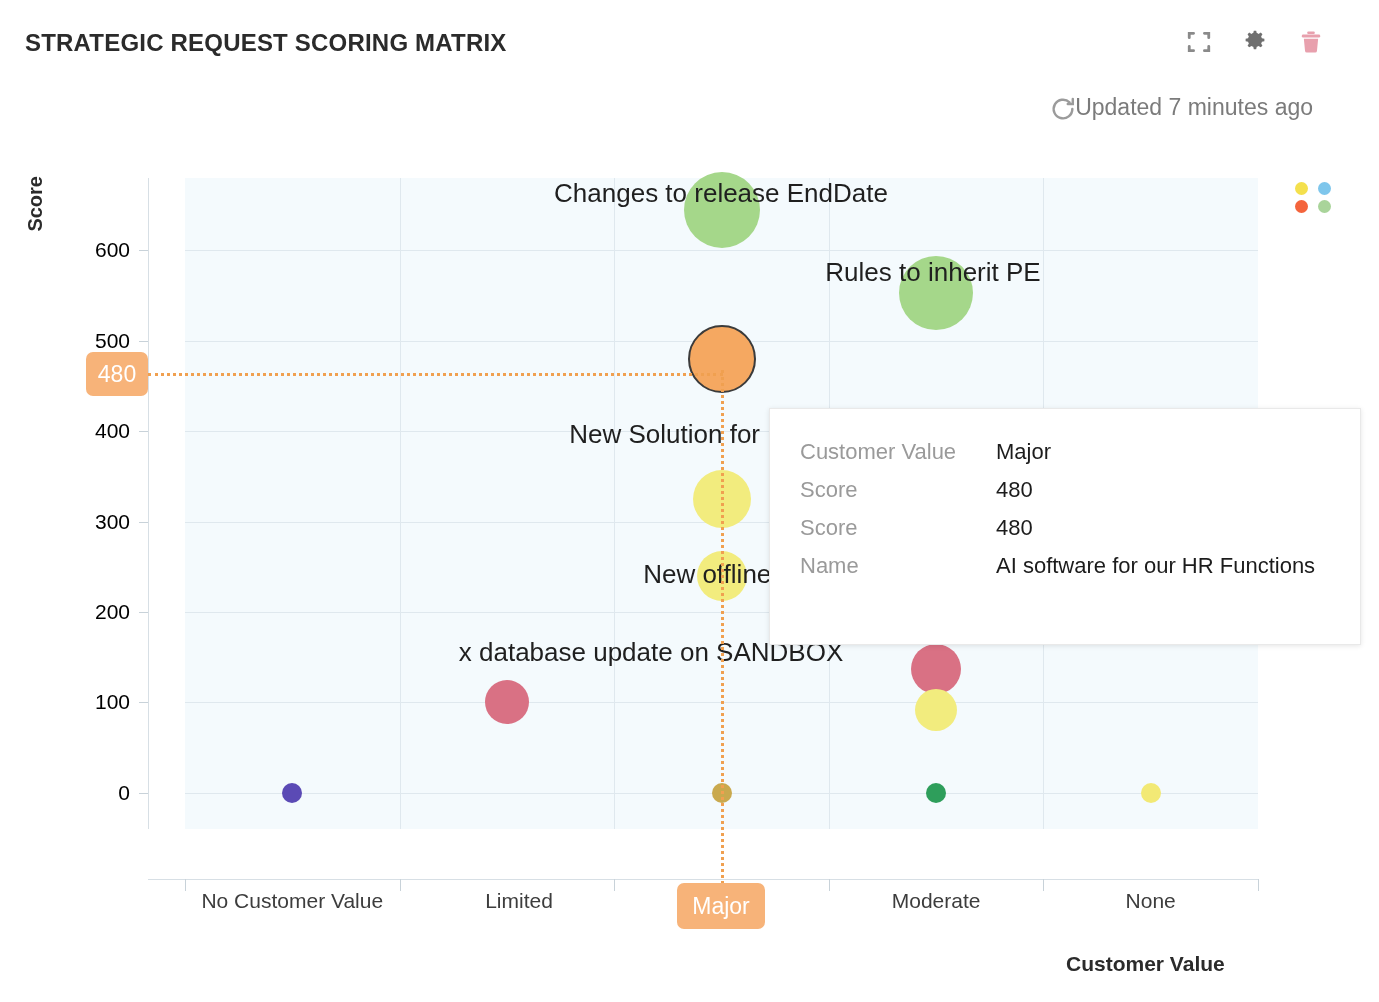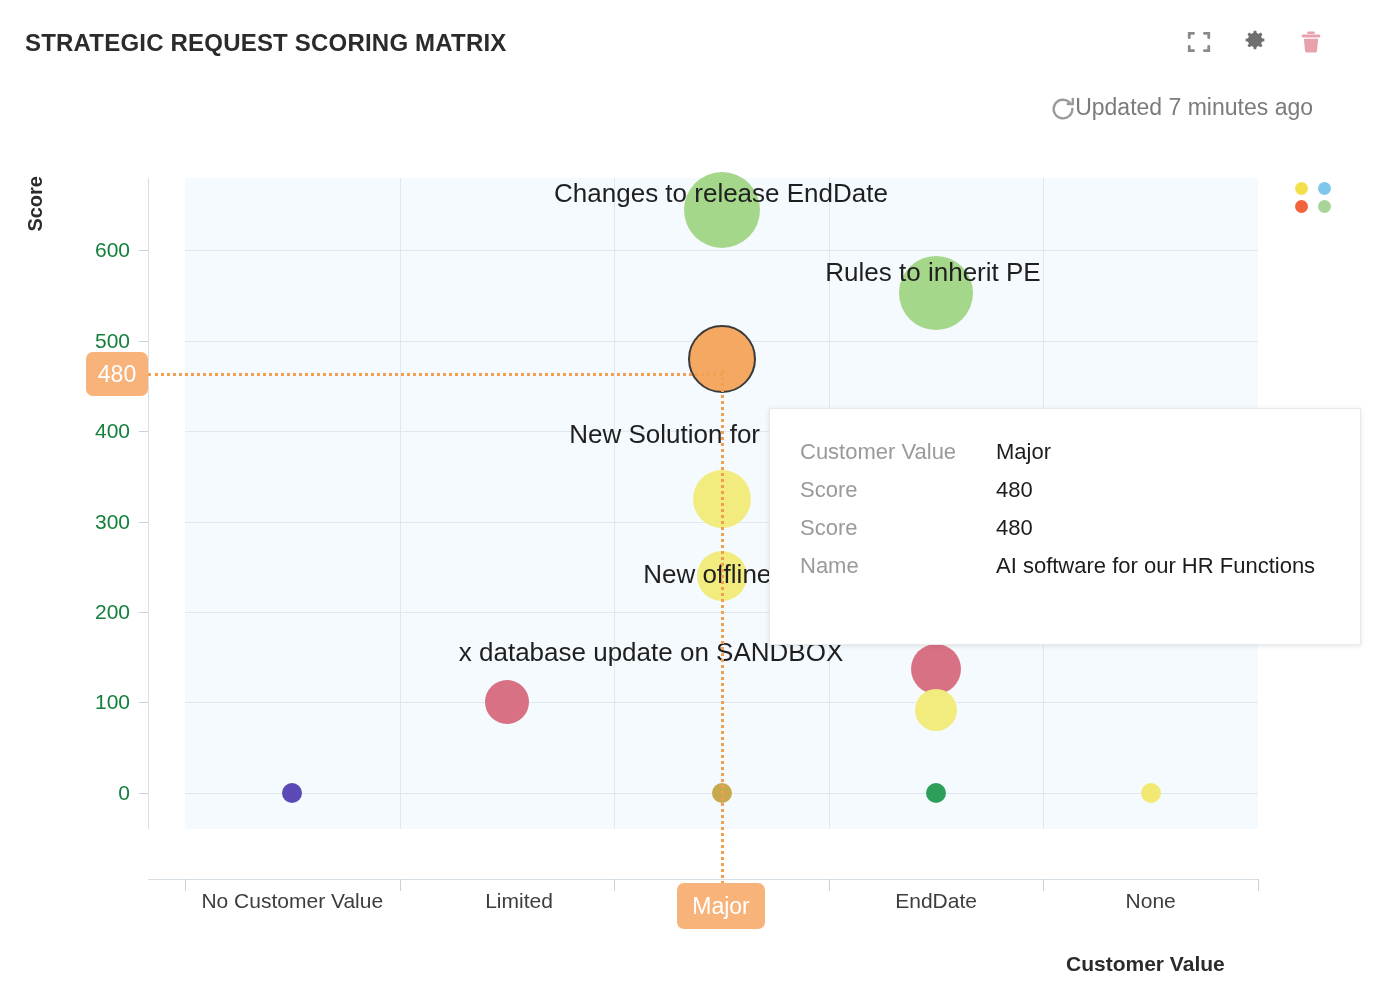--- a/index.html
+++ b/index.html
@@ -33,21 +33,21 @@
     background: #f4fafd;
   }
   .axis-left { position: absolute; left: 148px; top: 178px; width: 1px; height: 651px; background: #d7dfe5; }
   .axis-bottom { position: absolute; left: 148px; top: 879px; width: 1110px; height: 1px; background: #d7dfe5; }
 
   .gline-h { position: absolute; height: 1px; background: #dfe8ee; left: 185px; width: 1073px; }
   .gline-v { position: absolute; width: 1px; background: #dfe8ee; top: 178px; height: 651px; }
 
   .ytick-mark { position: absolute; width: 9px; height: 1px; background: #c8d2d9; left: 139px; }
   .ytick-lbl {
-    position: absolute; right: 1249px; font-size: 21px; color: #15803d;
+    position: absolute; right: 1249px; font-size: 21px; color: #000000;
     text-align: right; white-space: nowrap; transform: translateY(-50%);
   }
   .xtick-mark { position: absolute; width: 1px; height: 12px; background: #c8d2d9; top: 879px; }
   .xtick-lbl {
     position: absolute; top: 889px; font-size: 21px; color: #3d3d3d;
     text-align: right; white-space: nowrap; transform: translateX(-50%);
   }
 
   .y-axis-title {
     position: absolute; left: 24px; top: 176px;
@@ -182,21 +182,21 @@
     </div>
   <div id="xticks">
       <div class="xtick-mark" style="left: 185px;"></div>
       <div class="xtick-mark" style="left: 399.6px;"></div>
       <div class="xtick-mark" style="left: 614.2px;"></div>
       <div class="xtick-mark" style="left: 828.8px;"></div>
       <div class="xtick-mark" style="left: 1043.4px;"></div>
       <div class="xtick-mark" style="left: 1258px;"></div>
       <div class="xtick-lbl" style="left: 292.3px;">No Customer Value</div>
       <div class="xtick-lbl" style="left: 519px;">Limited</div>
-      <div class="xtick-lbl" style="left: 936.1px;">EndDate</div>
+      <div class="xtick-lbl" style="left: 936.1px;">Moderate</div>
       <div class="xtick-lbl" style="left: 1150.7px;">None</div>
     </div>
 
   <div id="bubbles">
       <div class="bub" title="Changes to release EndDate" style="width: 76px; height: 76px; background: rgb(165, 215, 138); left: 721.5px; top: 209.646px;"></div>
       <div class="bub" title="Rules to inherit PE" style="width: 74px; height: 74px; background: rgb(165, 215, 138); left: 936.1px; top: 292.829px;"></div>
       <div class="bub sel" title="AI software for our HR Functions" style="width: 68px; height: 68px; background: rgb(245, 168, 97); left: 721.5px; top: 358.833px;"></div>
       <div class="bub" title="New Solution for PreSales" style="width: 58px; height: 58px; background: rgb(242, 236, 126); left: 721.5px; top: 498.979px;"></div>
       <div class="bub" title="New offline message settings" style="width: 50px; height: 50px; background: rgb(242, 236, 126); left: 721.5px; top: 575.833px;"></div>
       <div class="bub" title="x database update on SANDBOX" style="width: 50px; height: 50px; background: rgb(217, 113, 132); left: 936.1px; top: 668.962px;"></div>

